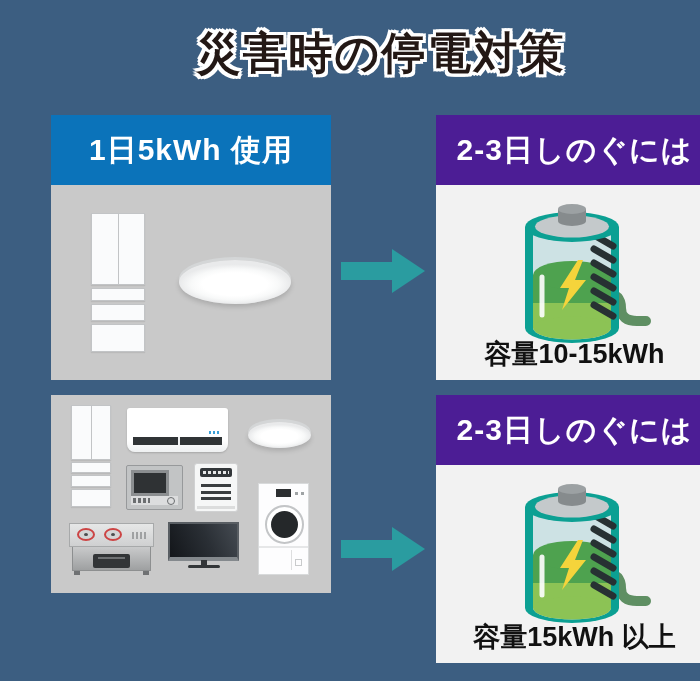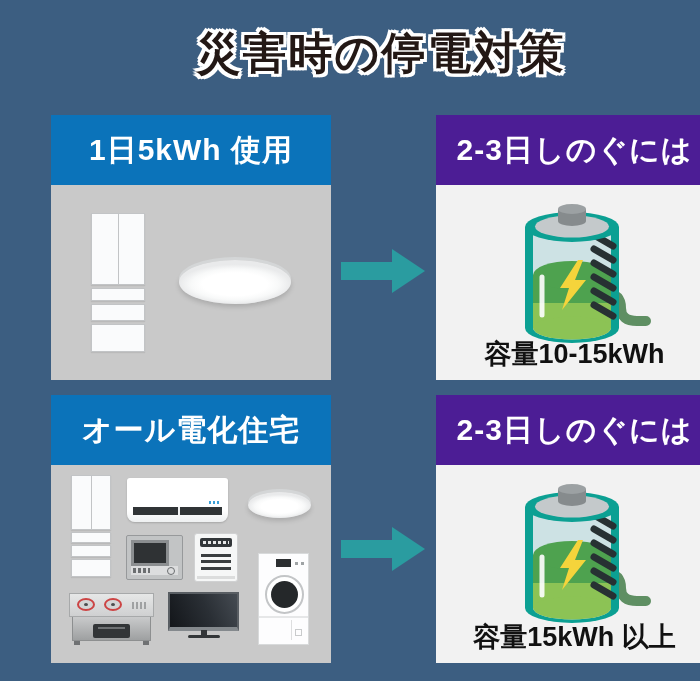--- a/index.html
+++ b/index.html
@@ -194,21 +194,20 @@
         <ellipse cx="70" cy="29.5" rx="37" ry="11" fill="#c4c9cb"></ellipse>
         <ellipse cx="70" cy="24" rx="14" ry="5" fill="#868b8d"></ellipse>
         <rect x="56" y="12" width="28" height="12" fill="#868b8d"></rect>
         <ellipse cx="70" cy="12" rx="14" ry="5" fill="#9ca1a3"></ellipse>
       </svg>
       <div class="capacity">容量10-15kWh</div>
     </div>
   </section>
 
   <section class="panel panel-left row2-pos">
-    <div class="panel-header hdr-blue">オール電化住宅</div>
     <div class="panel-body body-gray body-r2">
       <div class="fridge fridge-sm">
         <div class="fr-top"></div>
         <div class="fr-d1"></div>
         <div class="fr-d2"></div>
         <div class="fr-d3"></div>
       </div>
       <div class="aircon">
         <span class="ac-vent"></span>
         <span class="ac-led"></span>

